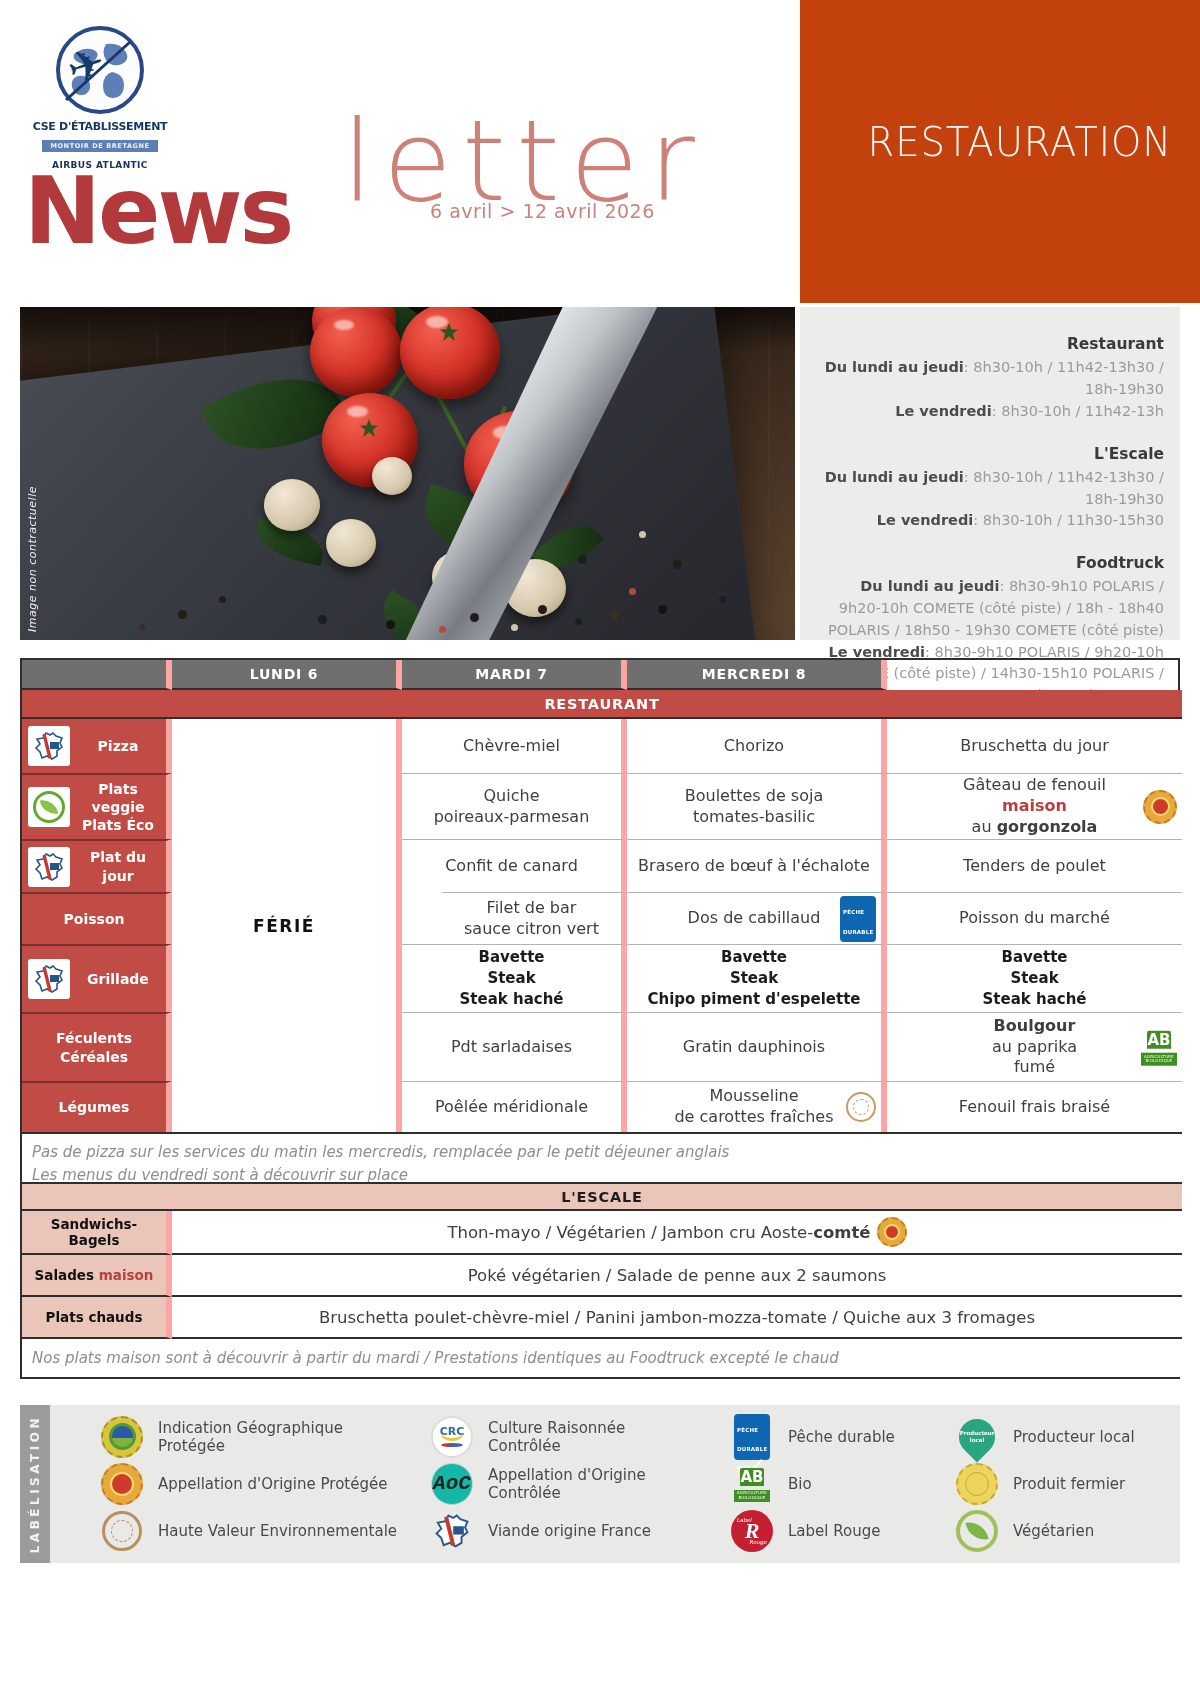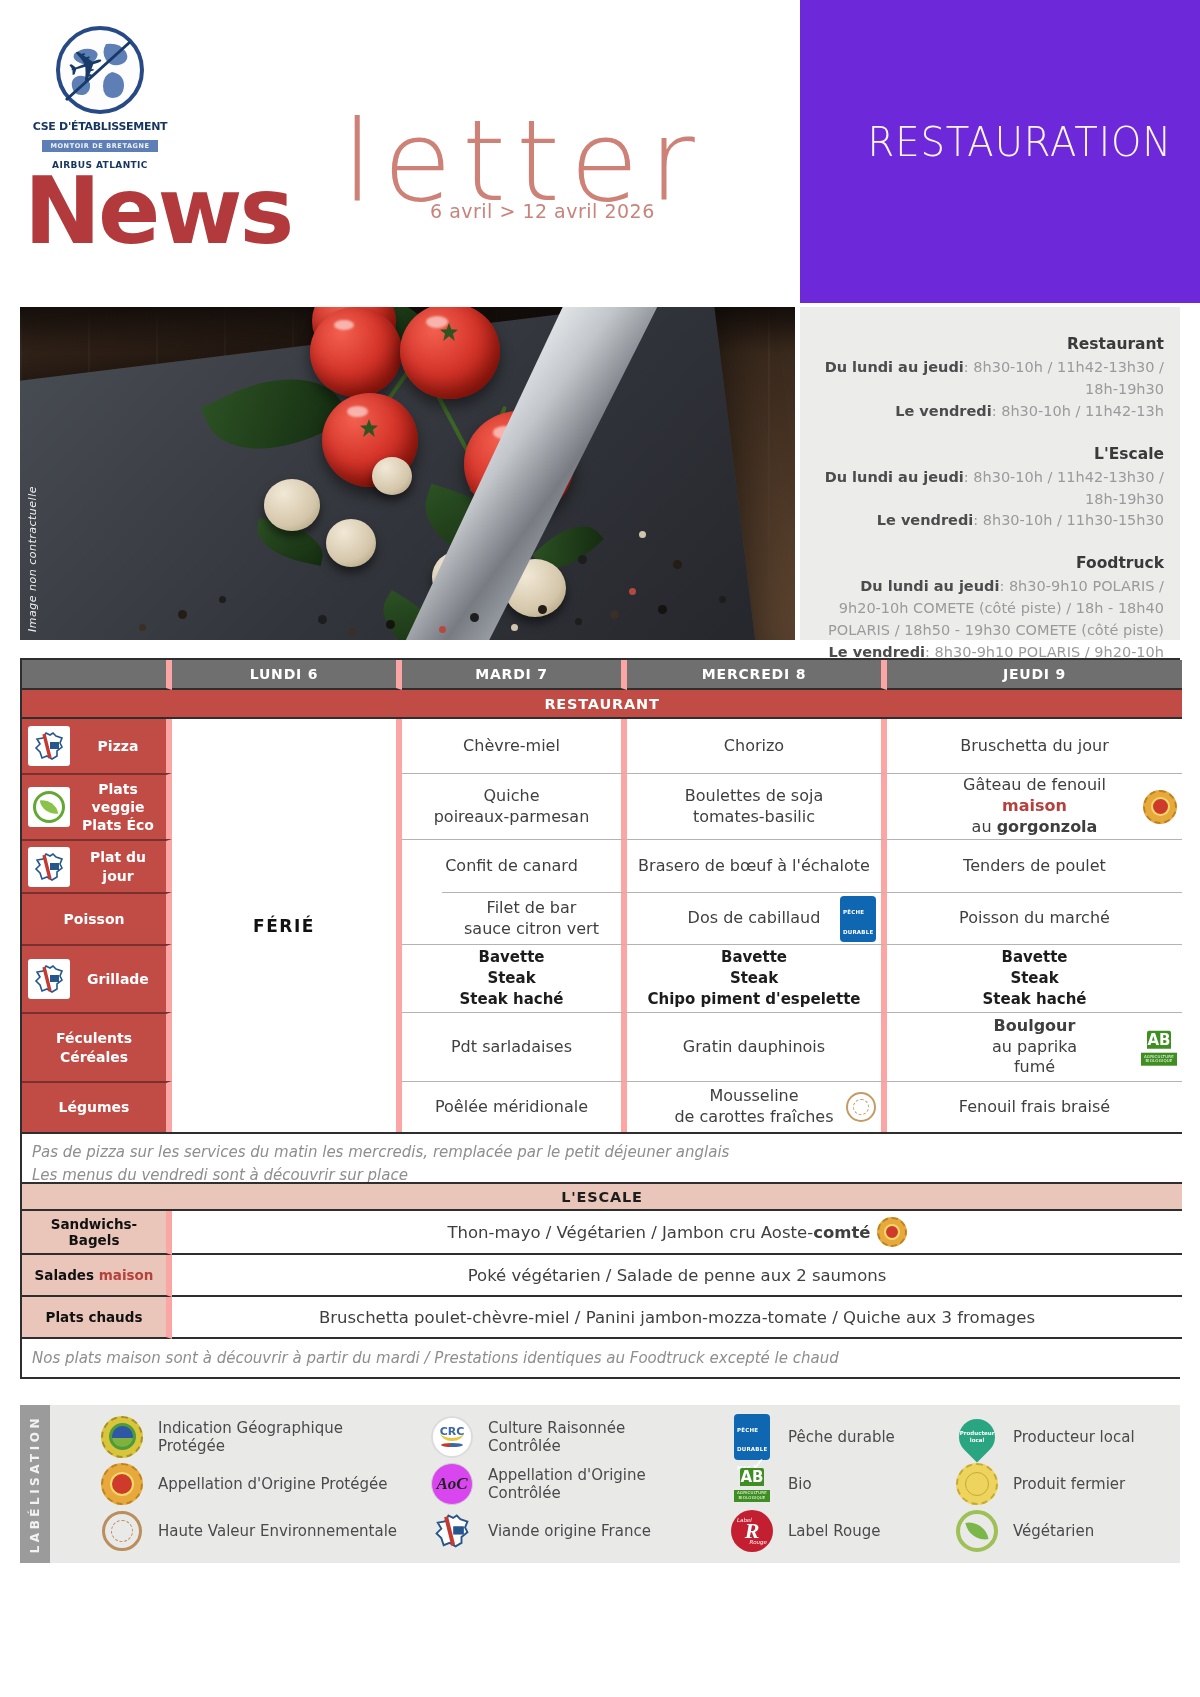--- a/index.html
+++ b/index.html
@@ -20,21 +20,21 @@
   .logo-site { display:inline-block; background:#5d7fb5; color:#eef2f8; font-size:6.5px;
     letter-spacing:0.6px; padding:2px 8px; margin-top:2px; font-weight:700; }
   .logo-co   { font-size:9px; font-weight:800; color:#16355f; letter-spacing:0.4px; margin-top:8px; }
 
   .wm-news { position:absolute; left:24px; top:158px; font-size:92px; font-weight:800;
     color:#b23a3c; letter-spacing:-3px; }
   .wm-letter { position:absolute; left:342px; top:96px; font-size:112px; font-weight:300;
     color:#cd8177; letter-spacing:10px; }
   .wm-date { position:absolute; left:430px; top:200px; font-size:19px; color:#c8837a; letter-spacing:0.5px; }
 
-  .banner { position:absolute; left:800px; top:0; width:400px; height:303px; background:#6d28d9; }
+  .banner { position:absolute; left:800px; top:0; width:400px; height:303px; background:#c2410c; }
   .banner-text { position:absolute; right:28px; top:118px; color:#fdf6f4; font-size:41px;
     font-weight:300; letter-spacing:1px; transform:scaleX(0.94); transform-origin:right; white-space:nowrap; }
 
   
   .photo { position:absolute; left:20px; top:307px; width:775px; height:333px; overflow:hidden;
     background:#2b1f17; }
   .photo .wood { position:absolute; inset:0;
     background:
       radial-gradient(circle at 96% 96%, #5d4430 0%, rgba(93,68,48,0) 38%),
       linear-gradient(180deg, #140e0b 0%, rgba(20,14,11,0) 14%),
@@ -161,23 +161,23 @@
     background:linear-gradient(180deg,#2e57a5 55%, #7fb13f 55%); }
   .hve-leg { width:40px; height:40px; border-radius:50%; border:3px solid #bb8e5d;
     display:flex; align-items:center; justify-content:center; color:#bb8e5d; }
   .hve-leg i { width:22px; height:22px; border-radius:50%; border:1px dashed #bb8e5d; }
   .crc { width:42px; height:42px; border-radius:50%; background:#fff; border:2px solid #dcdcdc;
     display:flex; flex-direction:column; align-items:center; justify-content:center; }
   .crc .t { font-size:11px; font-weight:800; color:#3a67a8; line-height:1;
     border-bottom:3px solid #e8c83d; border-radius:0 0 50% 50%/0 0 60% 60%; padding-bottom:1px; }
   .crc .w { width:22px; height:4px; margin-top:2px; border-radius:50%;
     background:linear-gradient(90deg,#c23a31 40%, #3a67a8 40%); }
-  .aoc { width:42px; height:42px; border-radius:50%; background:#d946ef; border:1px solid #cfcfcf;
+  .aoc { width:42px; height:42px; border-radius:50%; background:#14b8a6; border:1px solid #cfcfcf;
     display:flex; align-items:center; justify-content:center;
-    font-family:Liberation Serif, serif; font-style:italic; font-weight:700; font-size:17px; color:#222; }
+    font-family:Liberation Mono, monospace; font-style:italic; font-weight:700; font-size:21px; color:#222; }
   .lr { width:42px; height:42px; border-radius:50%; background:#c41f30; color:#fff;
     display:flex; align-items:center; justify-content:center; position:relative; }
   .lr .r { font-family:"Liberation Serif", serif; font-style:italic; font-weight:700; font-size:22px; }
   .lr .s1 { position:absolute; left:6px; top:7px; font-size:5.5px; font-style:italic; }
   .lr .s2 { position:absolute; right:6px; bottom:7px; font-size:5.5px; font-style:italic; }
   .pin { width:36px; height:36px; background:#2aa582; border-radius:50% 50% 50% 0;
     transform:rotate(-45deg); display:flex; align-items:center; justify-content:center; }
   .pin .in { transform:rotate(45deg); color:#fff; font-size:5.5px; font-weight:700; text-align:center;
     line-height:1.3; }
   .fermier { width:42px; height:42px; border-radius:50%; background:#ecd45e; border:2px dashed #c9a92c;
@@ -278,21 +278,20 @@
       <div><span class="hrs-label">Du lundi au jeudi</span><span>: 8h30-9h10 POLARIS / 9h20-10h COMETE (côté piste) / 18h - 18h40 POLARIS / 18h50 - 19h30 COMETE (côté piste)</span></div>
       <div><span class="hrs-label">Le vendredi</span><span>: 8h30-9h10 POLARIS / 9h20-10h COMETE (côté piste) / 14h30-15h10 POLARIS / 15h20-16h COMETE</span></div>
     </div>
   </div>
 
   <div class="menu">
     <div class="th bR" style="grid-row:1; grid-column:1;"></div>
     <div class="th bR" style="grid-row:1; grid-column:2;">LUNDI 6</div>
     <div class="th bR" style="grid-row:1; grid-column:3;">MARDI 7</div>
     <div class="th bR" style="grid-row:1; grid-column:4;">MERCREDI 8</div>
-    <div class="th" style="grid-row:1; grid-column:5;">JEUDI 9</div>
 
     <div class="band-r" style="grid-row:2;">RESTAURANT</div>
 
     <div class="lbl bR" style="grid-row:3;">
       <span class="badge-box">
         <svg width="32" height="32" viewBox="0 0 32 32">
             <path d="M13 3 L17 5 L20 3 L23 6 L29 8 L27 13 L29 17 L24 21 L24 26 L19 29 L14 26 L9 28 L7 22 L3 18 L7 14 L4 9 L10 8 Z" fill="#fff" stroke="#27568c" stroke-width="1.6"></path>
             <line x1="11" y1="4" x2="17" y2="28" stroke="#c33a31" stroke-width="3.4"></line>
             <rect x="17" y="12" width="9" height="7" fill="#27568c"></rect>
           </svg>

